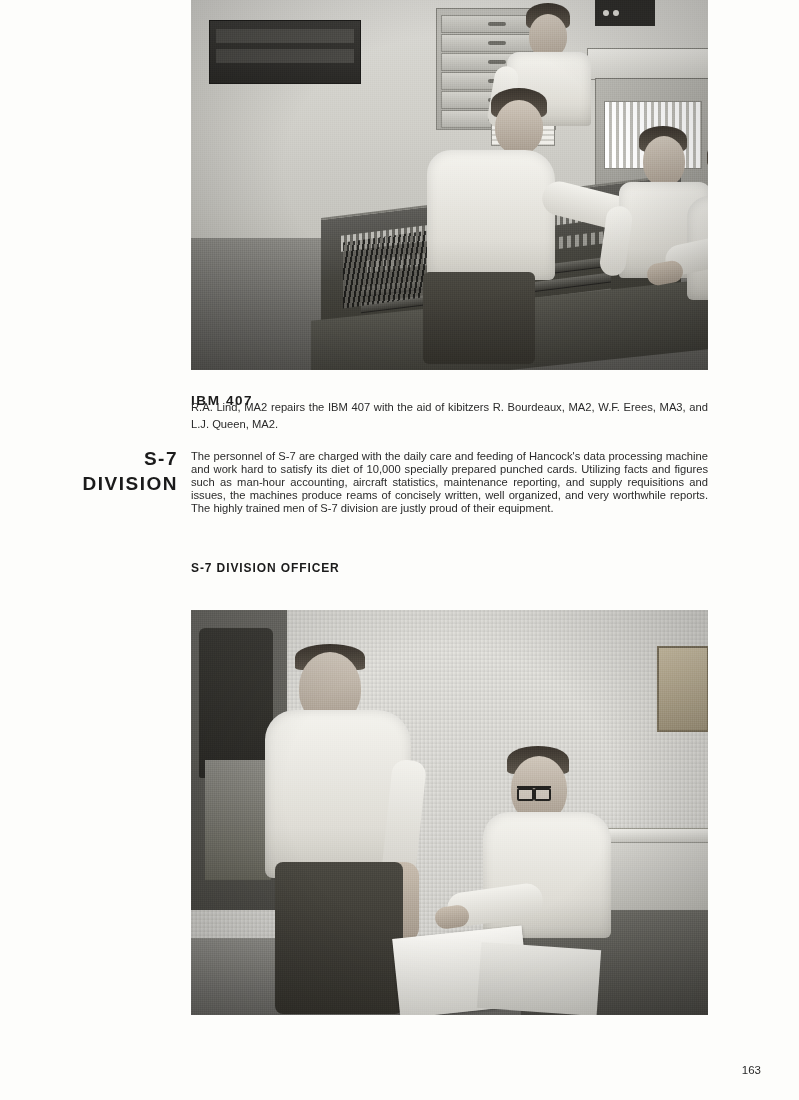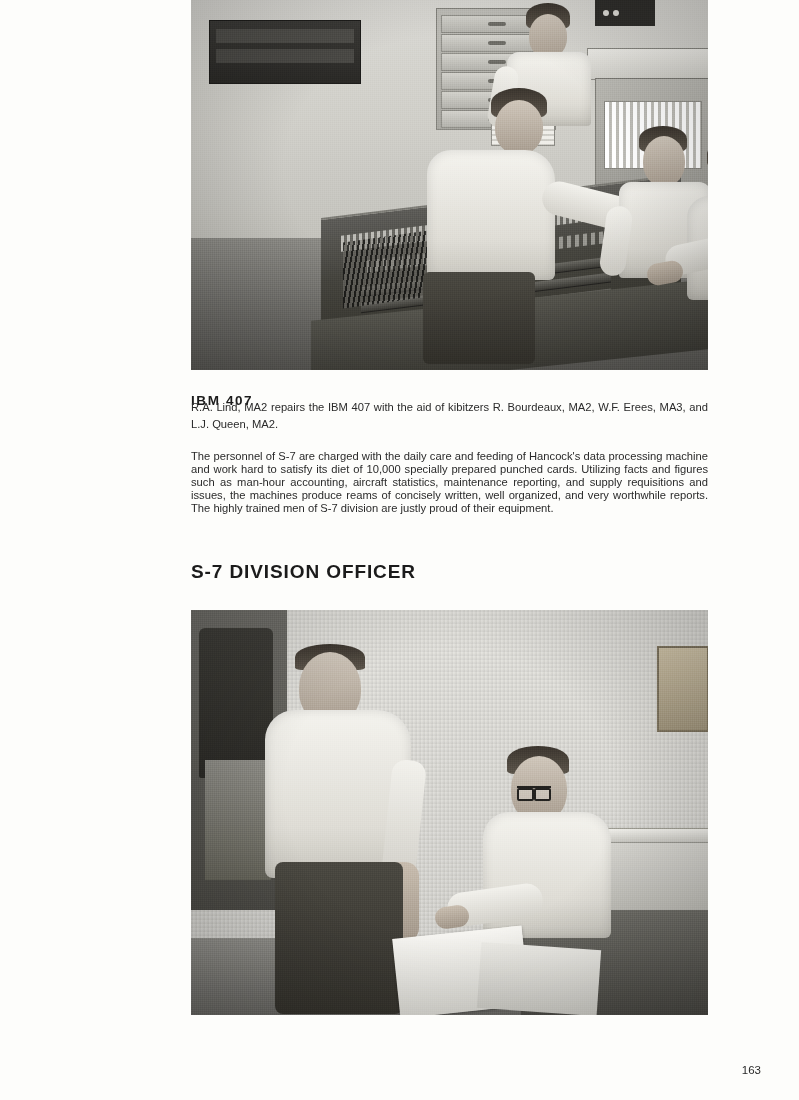--- a/index.html
+++ b/index.html
@@ -89,21 +89,21 @@
     color: #1b1b1b;
   }
 
   #division-body {
     left: 191px;
     top: 450px;
     width: 517px;
     line-height: 13px;
   }
 
-  #officer-title { left: 191px; top: 545px; font-size: 19px; letter-spacing: 0.9px; text-align: center; }
+  #officer-title { left: 191px; top: 545px; font-size: 12px; letter-spacing: 0.9px; text-align: center; }
 
   #officer-caption { left: 191px; top: 572px; width: 517px; line-height: 17.2px; }
 
   .page-num {
     position: absolute;
     right: 38px;
     bottom: 24px;
     font-size: 11.5px;
     color: #2a2a2a;
   }
@@ -381,20 +381,24 @@
       </div>
 
       <div class="grain"></div>
       <div class="vignette"></div>
     </div>
   </div>
 
   <div class="cap-title" id="ibm-title">IBM 407</div>
   <div class="caption" id="ibm-caption">R.A. Lind, MA2 repairs the IBM 407 with the aid of kibitzers R. Bourdeaux, MA2, W.F. Erees, MA3, and L.J. Queen, MA2.</div>
 
+  <div class="side-head">
+    <div>S-7</div>
+    <div>DIVISION</div>
+  </div>
 
   <div class="caption" id="division-body">The personnel of S-7 are charged with the daily care and feeding of Hancock's data processing machine and work hard to satisfy its diet of 10,000 specially prepared punched cards.  Utilizing facts and figures such as man-hour accounting, aircraft statistics, maintenance reporting, and supply requisitions and issues, the machines produce reams of concisely written, well organized, and very worthwhile reports.  The highly trained men of S-7 division are justly proud of their equipment.</div>
 
   <div class="cap-title" id="officer-title">S-7 DIVISION OFFICER</div>
 
   <div class="photo2">
     <div class="photo-inner">
       <div class="p2-wall"></div>
       <div class="p2-picture"></div>
       <div class="p2-locker"></div>

